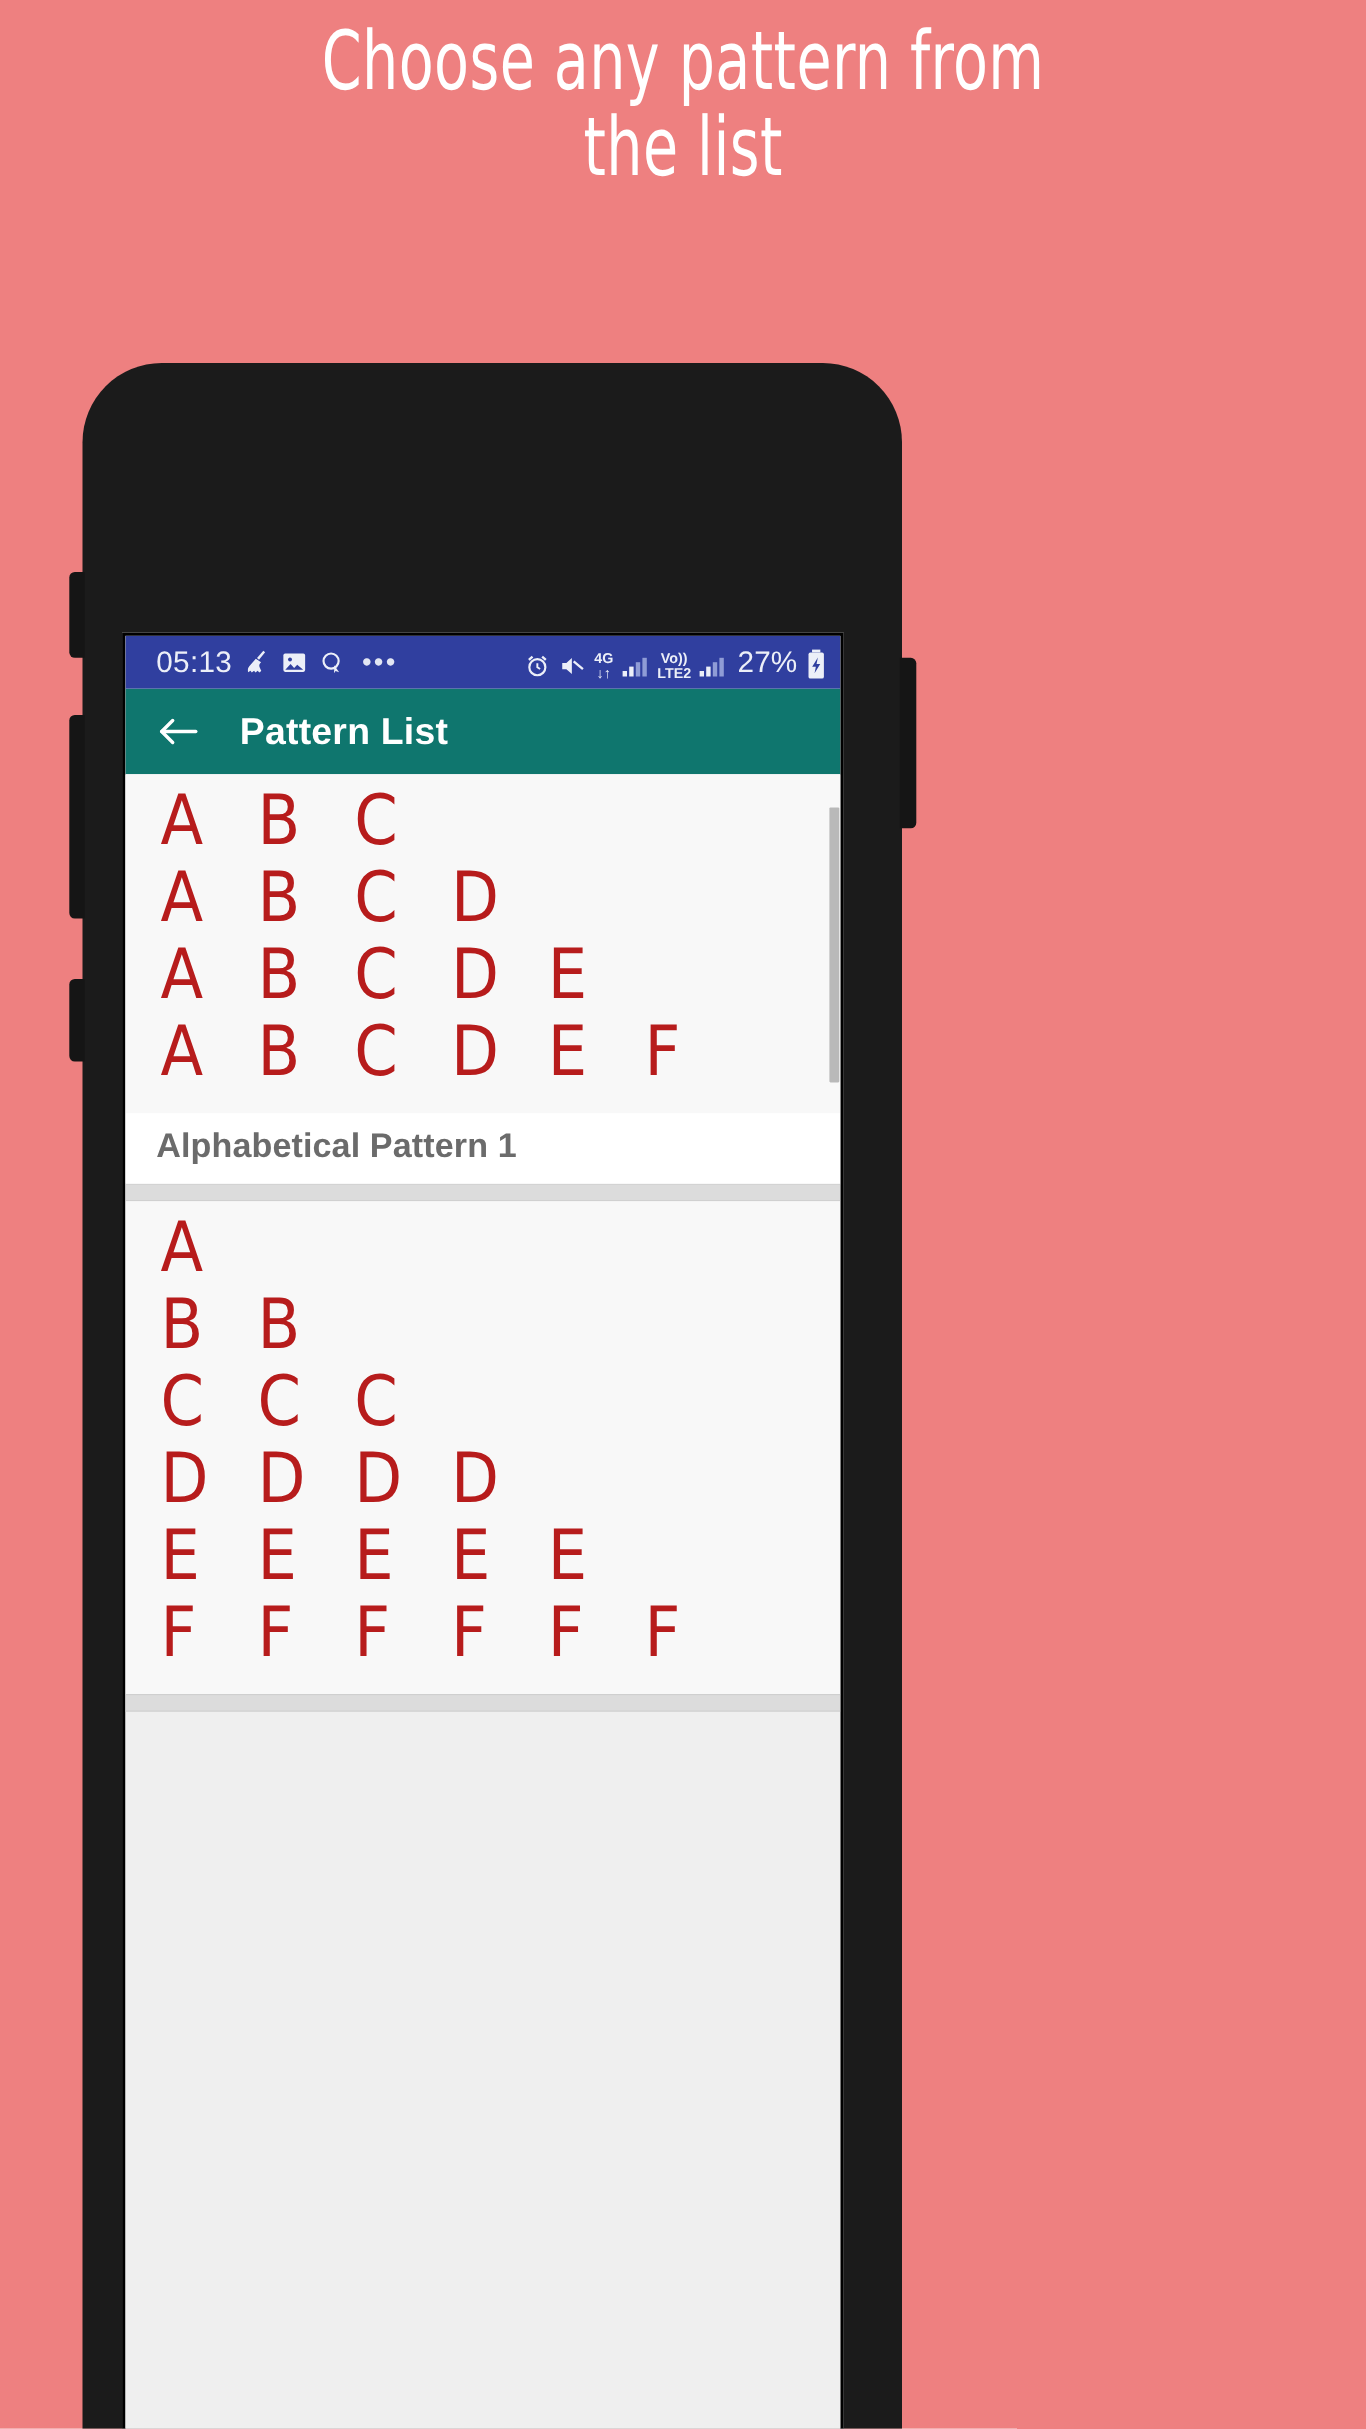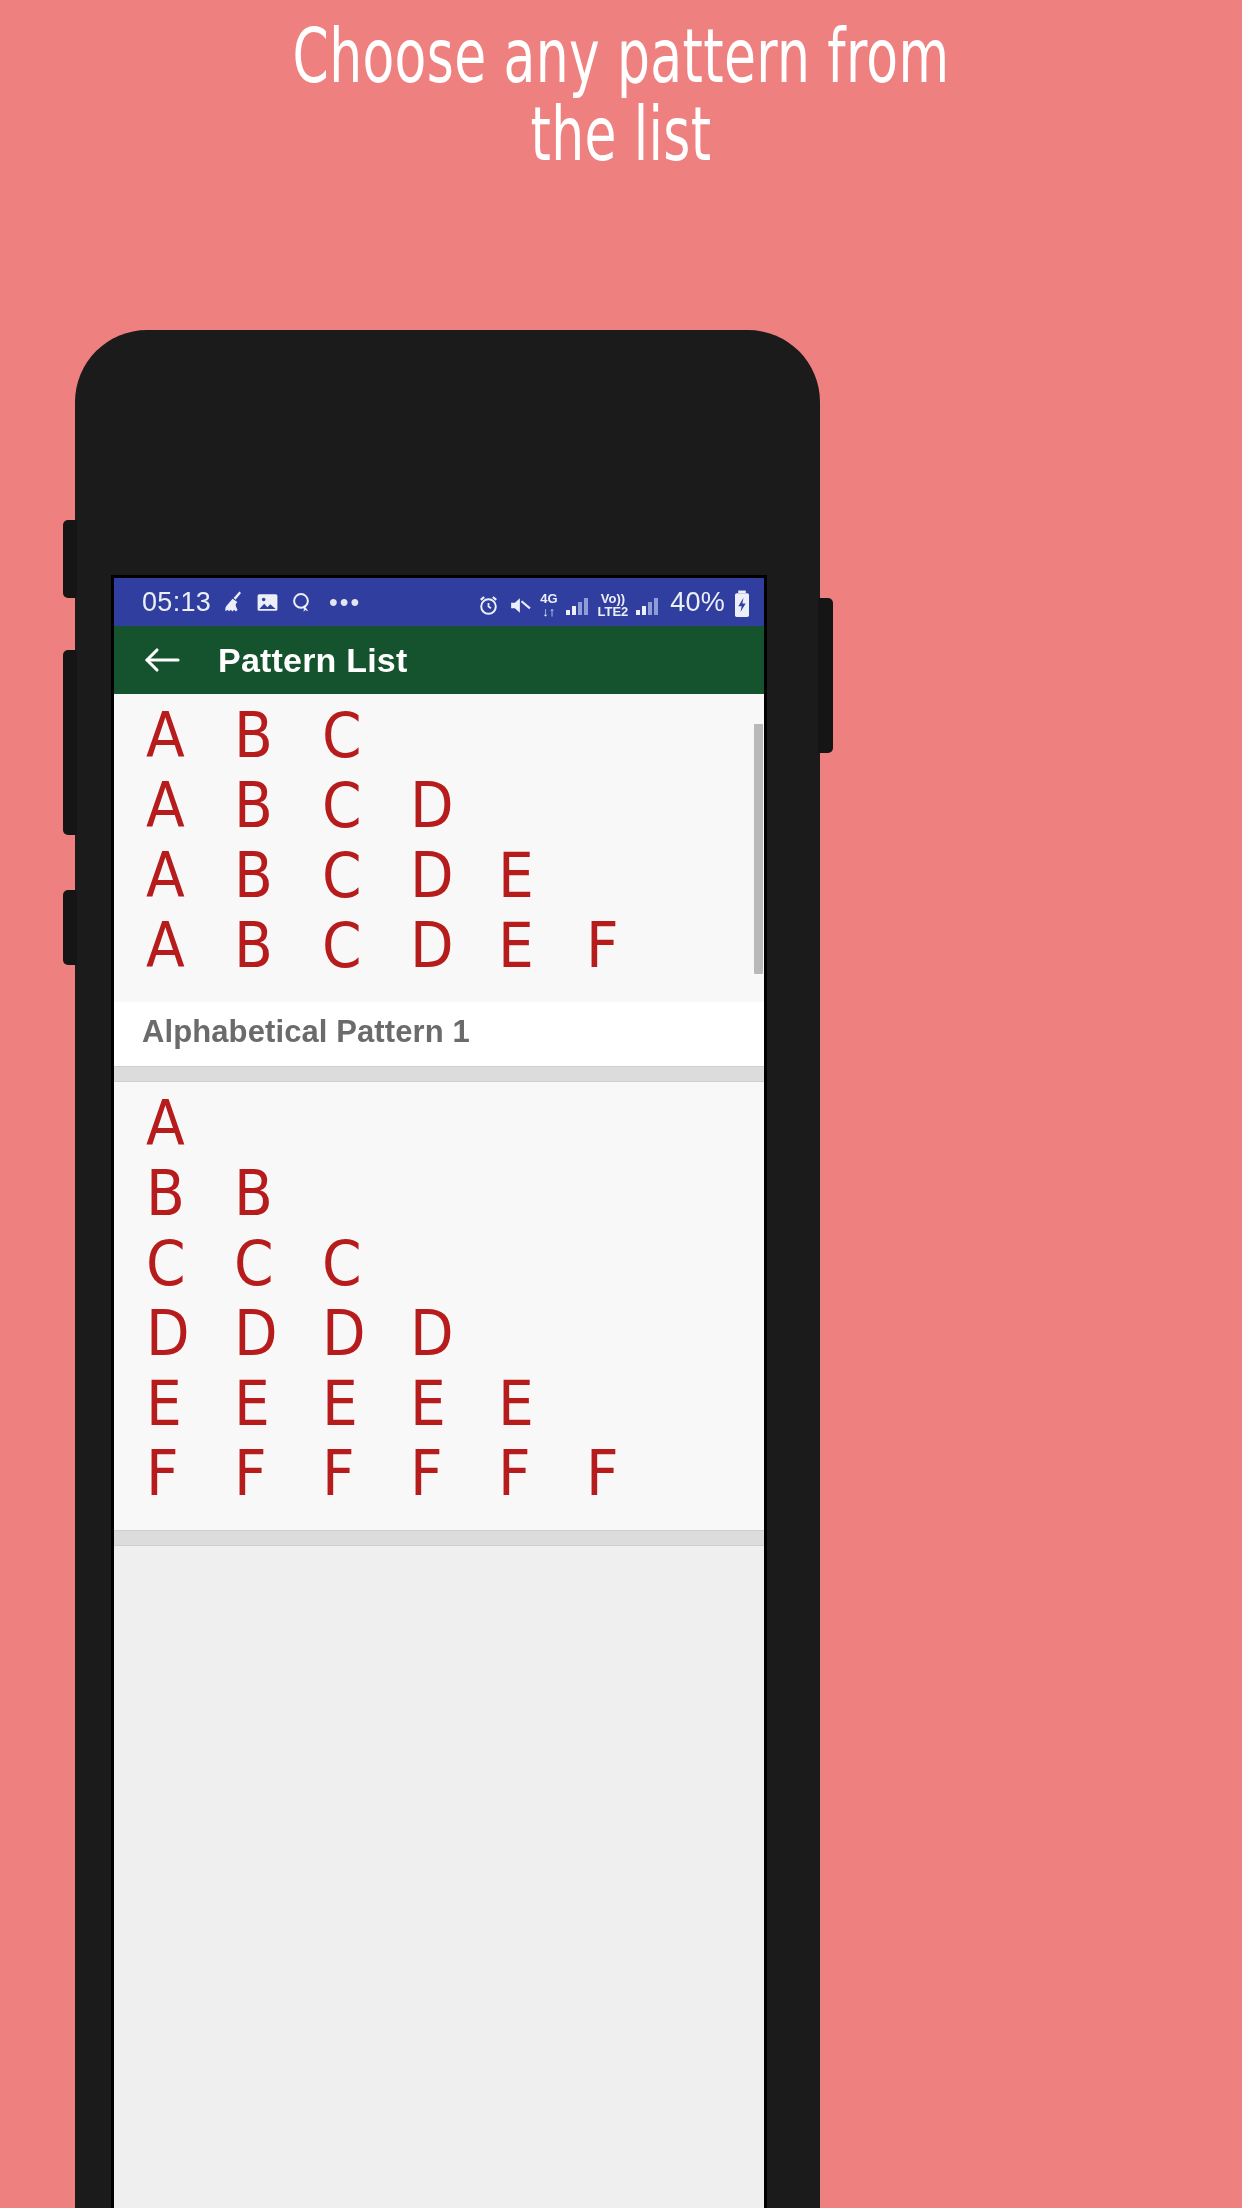--- a/index.html
+++ b/index.html
@@ -152,22 +152,22 @@
   }
   .sb-batt-txt {
     font-size: 27px;
     font-weight: 400;
     margin-left: 2px;
     letter-spacing: 0.2px;
   }
 
   
   .appbar {
-    height: 68px;
-    background: #14532d;
+    height: 78px;
+    background: #0f766e;
     display: flex;
     align-items: center;
     padding-left: 26px;
     box-sizing: border-box;
     gap: 34px;
   }
   .appbar-title {
     color: #ffffff;
     font-size: 34px;
     font-weight: bold;
@@ -332,21 +332,21 @@
 
           <span class="sb-ico">
             <svg width="26" height="24" viewBox="0 0 26 24">
               <rect x="1" y="16" width="4" height="5" fill="#eceff8"></rect>
               <rect x="7" y="12" width="4" height="9" fill="#eceff8"></rect>
               <rect x="13" y="8" width="4" height="13" fill="#8f9cd6"></rect>
               <rect x="19" y="4" width="4" height="17" fill="#8f9cd6"></rect>
             </svg>
           </span>
 
-          <span class="sb-batt-txt">40%</span>
+          <span class="sb-batt-txt">27%</span>
 
           <span class="sb-ico">
             <svg width="20" height="28" viewBox="0 0 16 26">
               <rect x="4.5" y="0.5" width="7" height="2.4" fill="#eceff8"></rect>
               <rect x="1.5" y="3" width="13" height="22" rx="1.6" fill="#eceff8"></rect>
               <path d="M9.4 7.2L4.6 15h3.1l-1.1 5.4L11.4 12.6H8.3z" fill="#303f9f"></path>
             </svg>
           </span>
         </div>
       </div>

